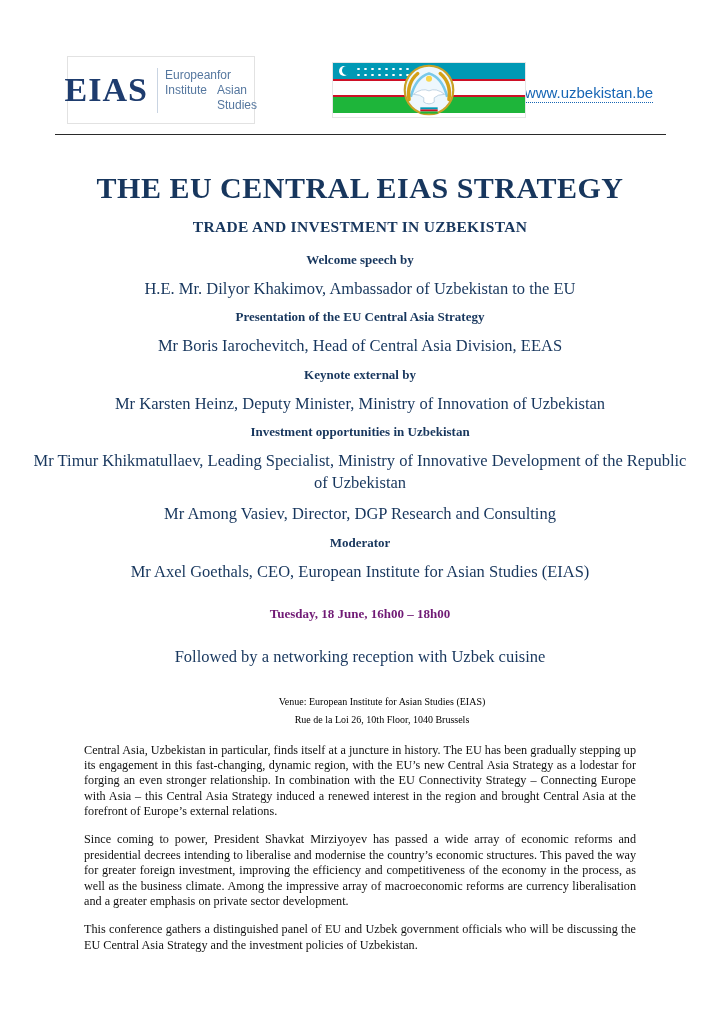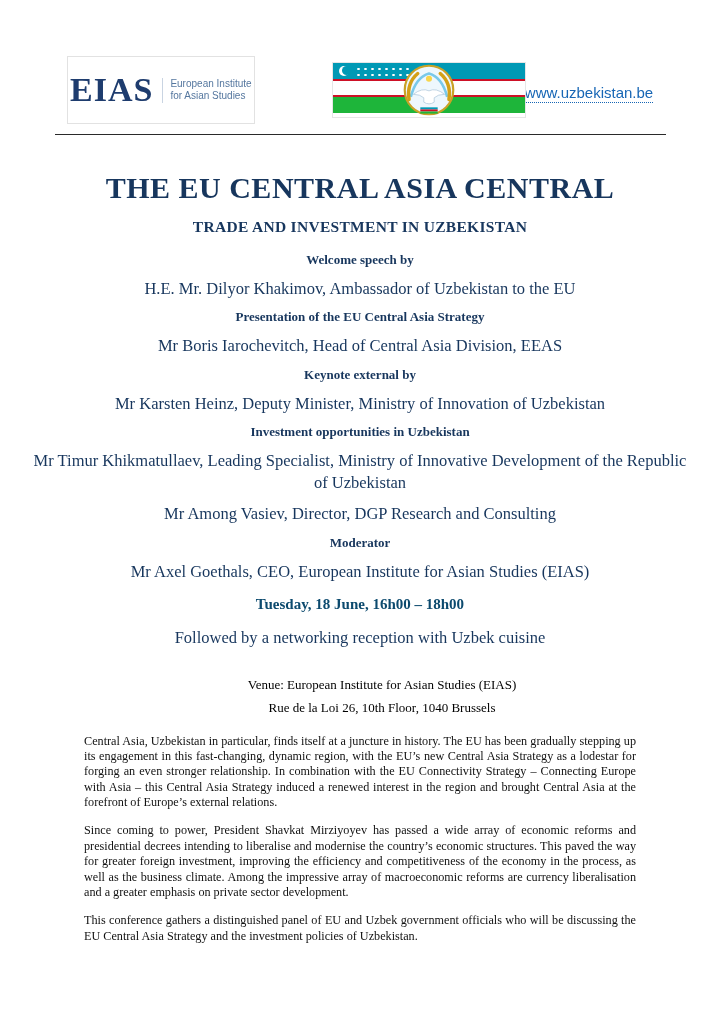--- a/index.html
+++ b/index.html
@@ -37,23 +37,23 @@
   .eias-acronym {
     font-family: "Liberation Serif", serif;
     font-size: 34px;
     font-weight: 600;
     color: #1e3c6e;
     letter-spacing: 1px;
     line-height: 1;
   }
   .eias-name {
     display: flex;
-    flex-direction: column;
+    flex-direction: row;
     font-family: "Liberation Sans", sans-serif;
-    font-size: 10px;
+    font-size: 12px;
     line-height: 1.25;
     color: #55779f;
     text-align: left;
     border-left: 1px solid #c9d4e2;
     padding-left: 7px;
   }
   .uz-logo { display: flex; flex-direction: row; align-items: center; }
   .uz-flag {
     position: relative;
     width: 192px;
@@ -127,27 +127,27 @@
     color: #17365D;
   }
   .p-speaker {
     font-size: 16.5px;
     margin: 10px auto;
     line-height: 1.3;
     max-width: 662px;
     color: #17365D;
   }
   .p-datetime {
-    font-size: 15px;
-    font-weight: bold;
-    margin: 14px auto;
-    color: #0c4a6e;
+    font-size: 13px;
+    font-weight: bold;
+    margin: 24px auto;
+    color: #701a75;
   }
   .venue { margin-top: 28px; color: #000000; }
-  .venue-line { font-size: 13px; margin: 7px 0; padding-left: 44px; }
+  .venue-line { font-size: 10px; margin: 7px 0; padding-left: 44px; }
 
   .paragraphs {
     width: 552px;
     margin: 18px auto 0;
     text-align: justify;
     font-size: 12.2px;
     line-height: 1.26;
     color: #111111;
   }
   .paragraphs p { margin: 0 0 13px; }
@@ -188,21 +188,21 @@
           <rect x="20" y="54.8" width="20" height="2.4" fill="#1eb53a"></rect>
         </svg>
       </div>
       <div class="uz-url">www.uzbekistan.be</div>
     </div>
   </header>
 
   <hr class="divider">
 
   <main class="content">
-    <h1 class="title">THE EU CENTRAL ASIA CENTRAL</h1>
+    <h1 class="title">THE EU CENTRAL EIAS STRATEGY</h1>
     <h2 class="subtitle">TRADE AND INVESTMENT IN UZBEKISTAN</h2>
 
     <section class="program">
       <div class="p-heading">Welcome speech by</div>
       <div class="p-speaker">H.E. Mr. Dilyor Khakimov, Ambassador of Uzbekistan to the EU</div>
       <div class="p-heading">Presentation of the EU Central Asia Strategy</div>
       <div class="p-speaker">Mr Boris Iarochevitch, Head of Central Asia Division, EEAS</div>
       <div class="p-heading">Keynote external by</div>
       <div class="p-speaker">Mr Karsten Heinz, Deputy Minister, Ministry of Innovation of Uzbekistan</div>
       <div class="p-heading">Investment opportunities in Uzbekistan</div>

